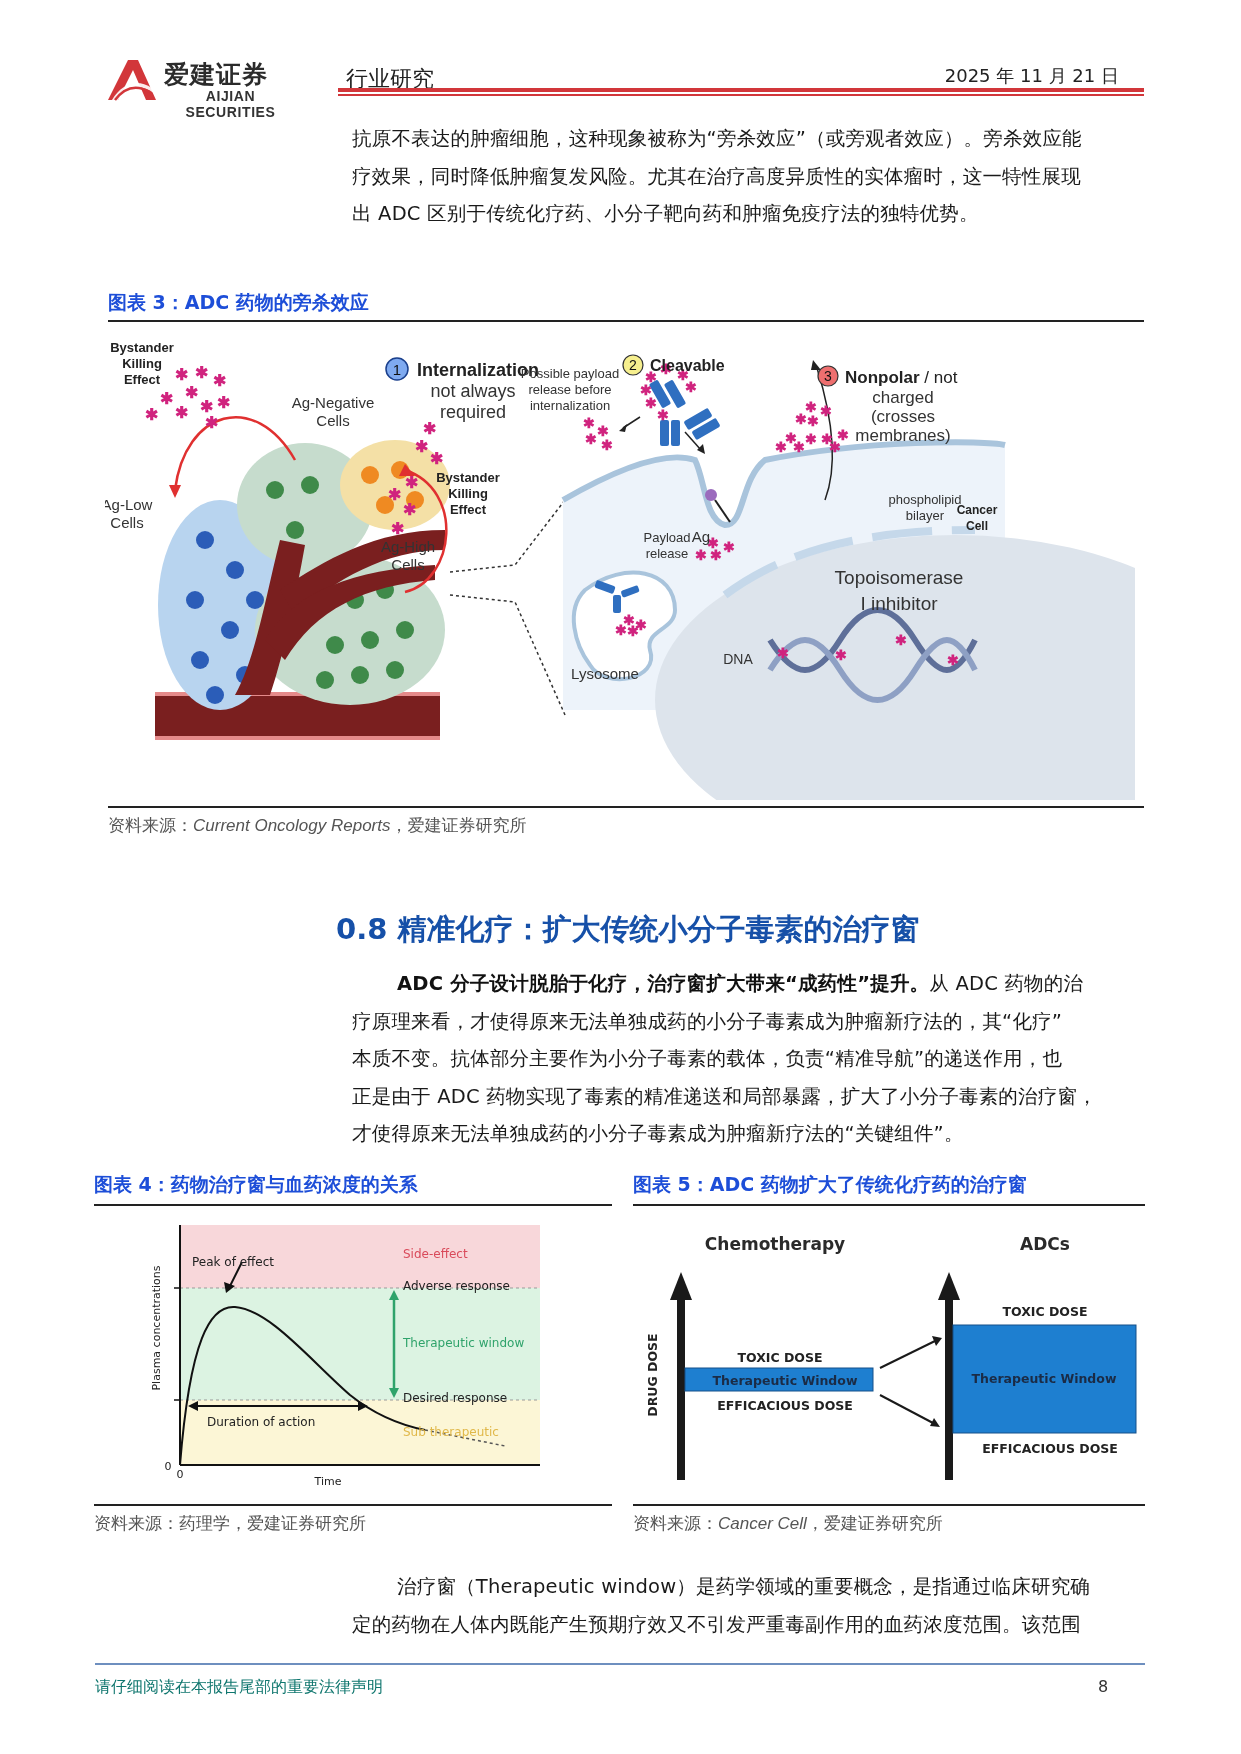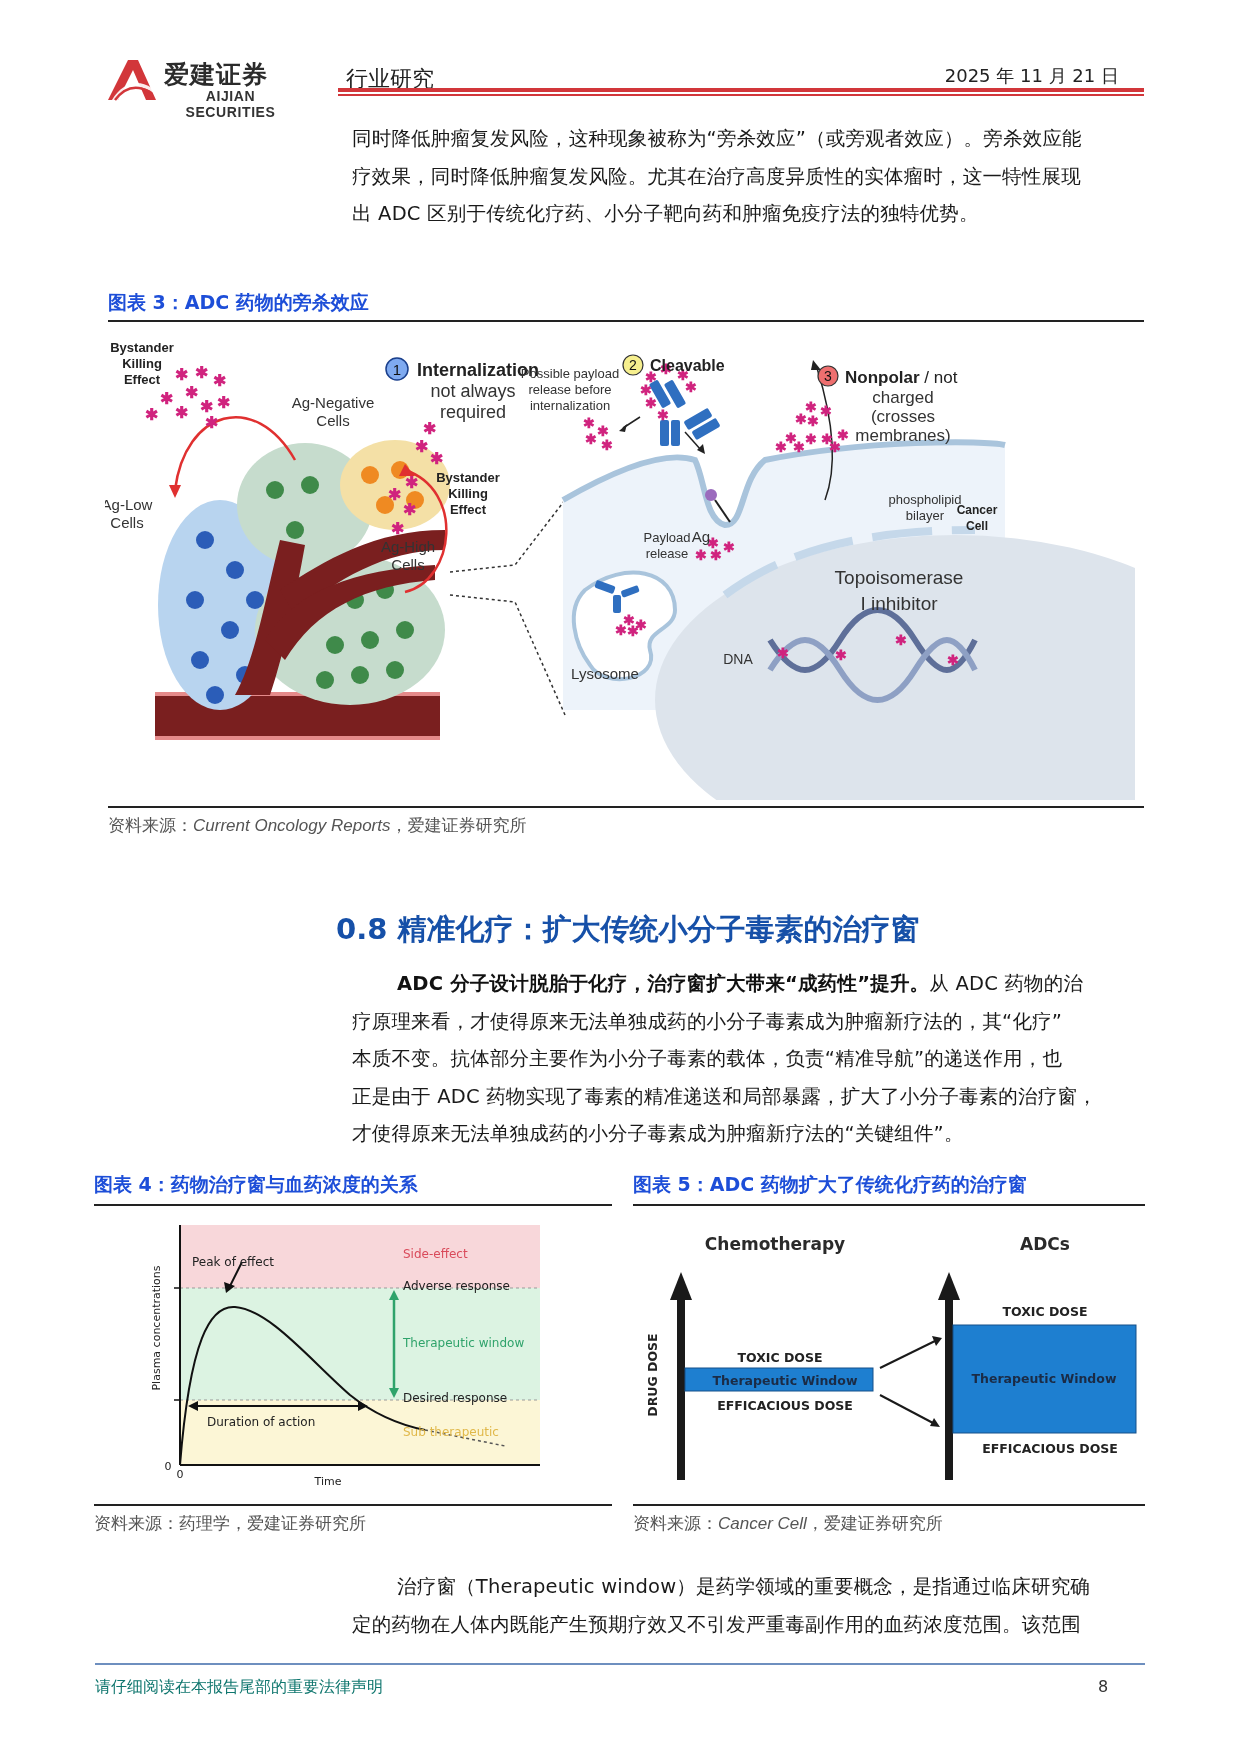--- a/index.html
+++ b/index.html
@@ -55,21 +55,21 @@
     <span class="logo-cn">爱建证券</span>
     <span class="logo-en">AIJIAN SECURITIES</span>
   </div>
   <span class="hdr-section">行业研究</span>
   <span class="hdr-date">2025 年 11 月 21 日</span>
   <div class="hdr-rule-thick"></div>
   <div class="hdr-rule-thin"></div>
 </div>
 
 <div class="para" style="left:352px; top:120px;">
-  <p>同时降低肿瘤复发风险，这种现象被称为“旁杀效应”（或旁观者效应）。旁杀效应能</p>
+  <p>抗原不表达的肿瘤细胞，这种现象被称为“旁杀效应”（或旁观者效应）。旁杀效应能</p>
   <p>疗效果，同时降低肿瘤复发风险。尤其在治疗高度异质性的实体瘤时，这一特性展现</p>
   <p>出 ADC 区别于传统化疗药、小分子靶向药和肿瘤免疫疗法的独特优势。</p>
 </div>
 
 <div class="fig-title" style="left:108px; top:290px;">图表 3：ADC 药物的旁杀效应</div>
 <div class="rule" style="left:108px; top:320px; width:1036px;"></div>
 
 <div class="fig3">
   <svg viewBox="0 0 1030 460" font-family="Liberation Sans, sans-serif">
 

